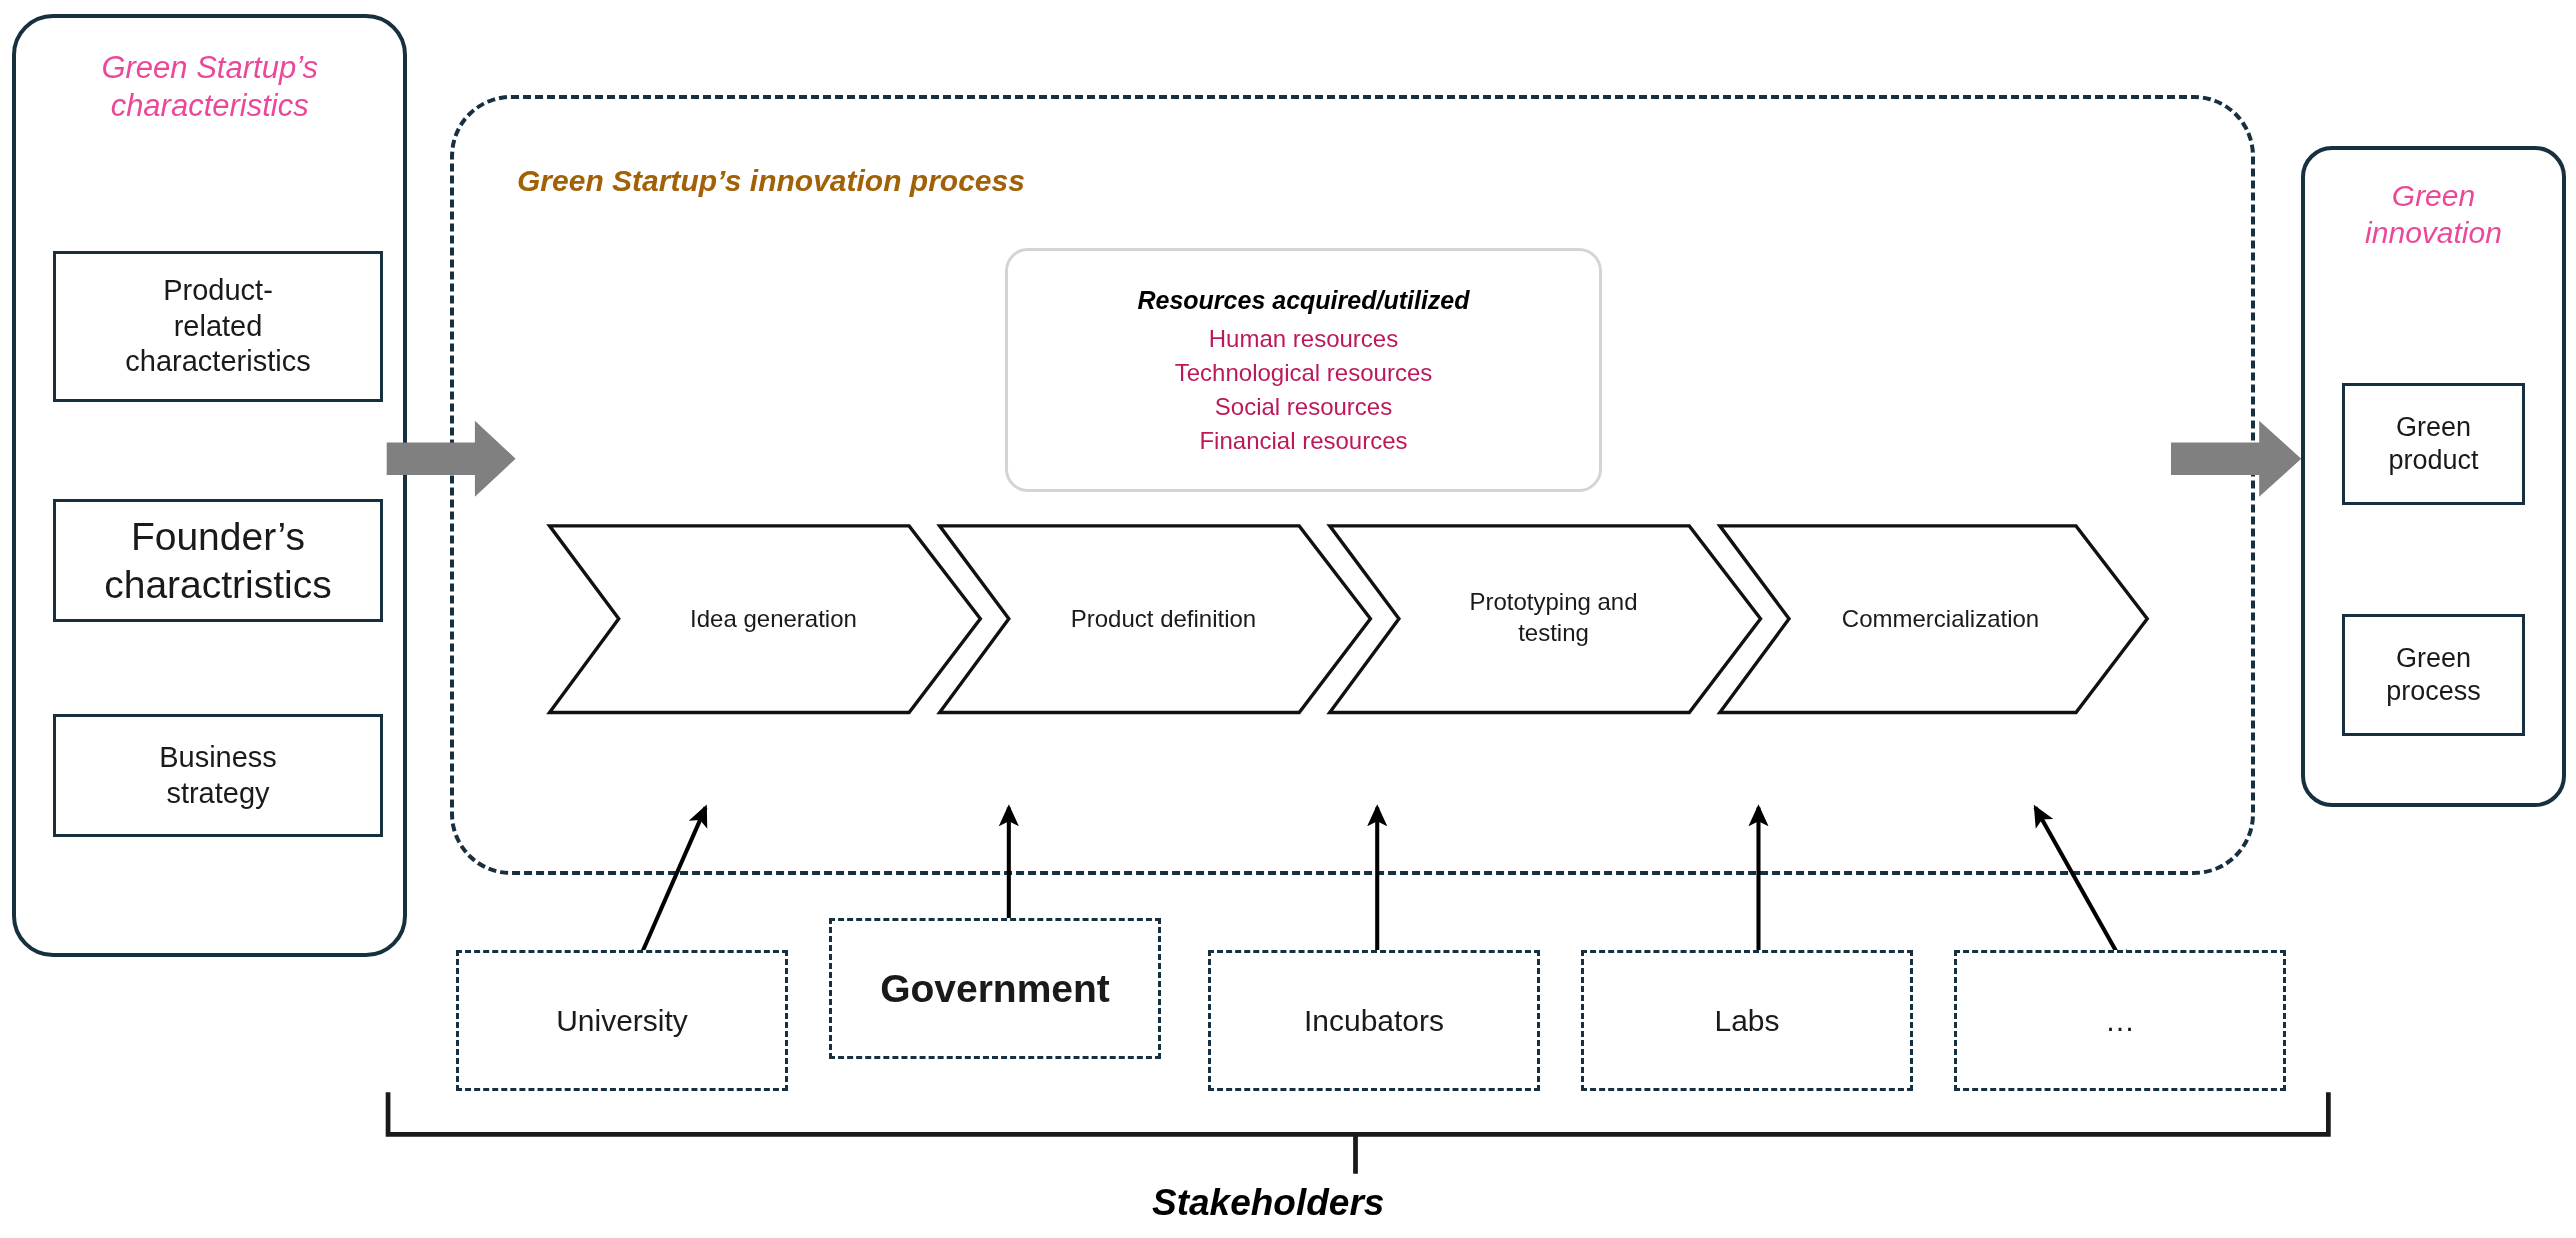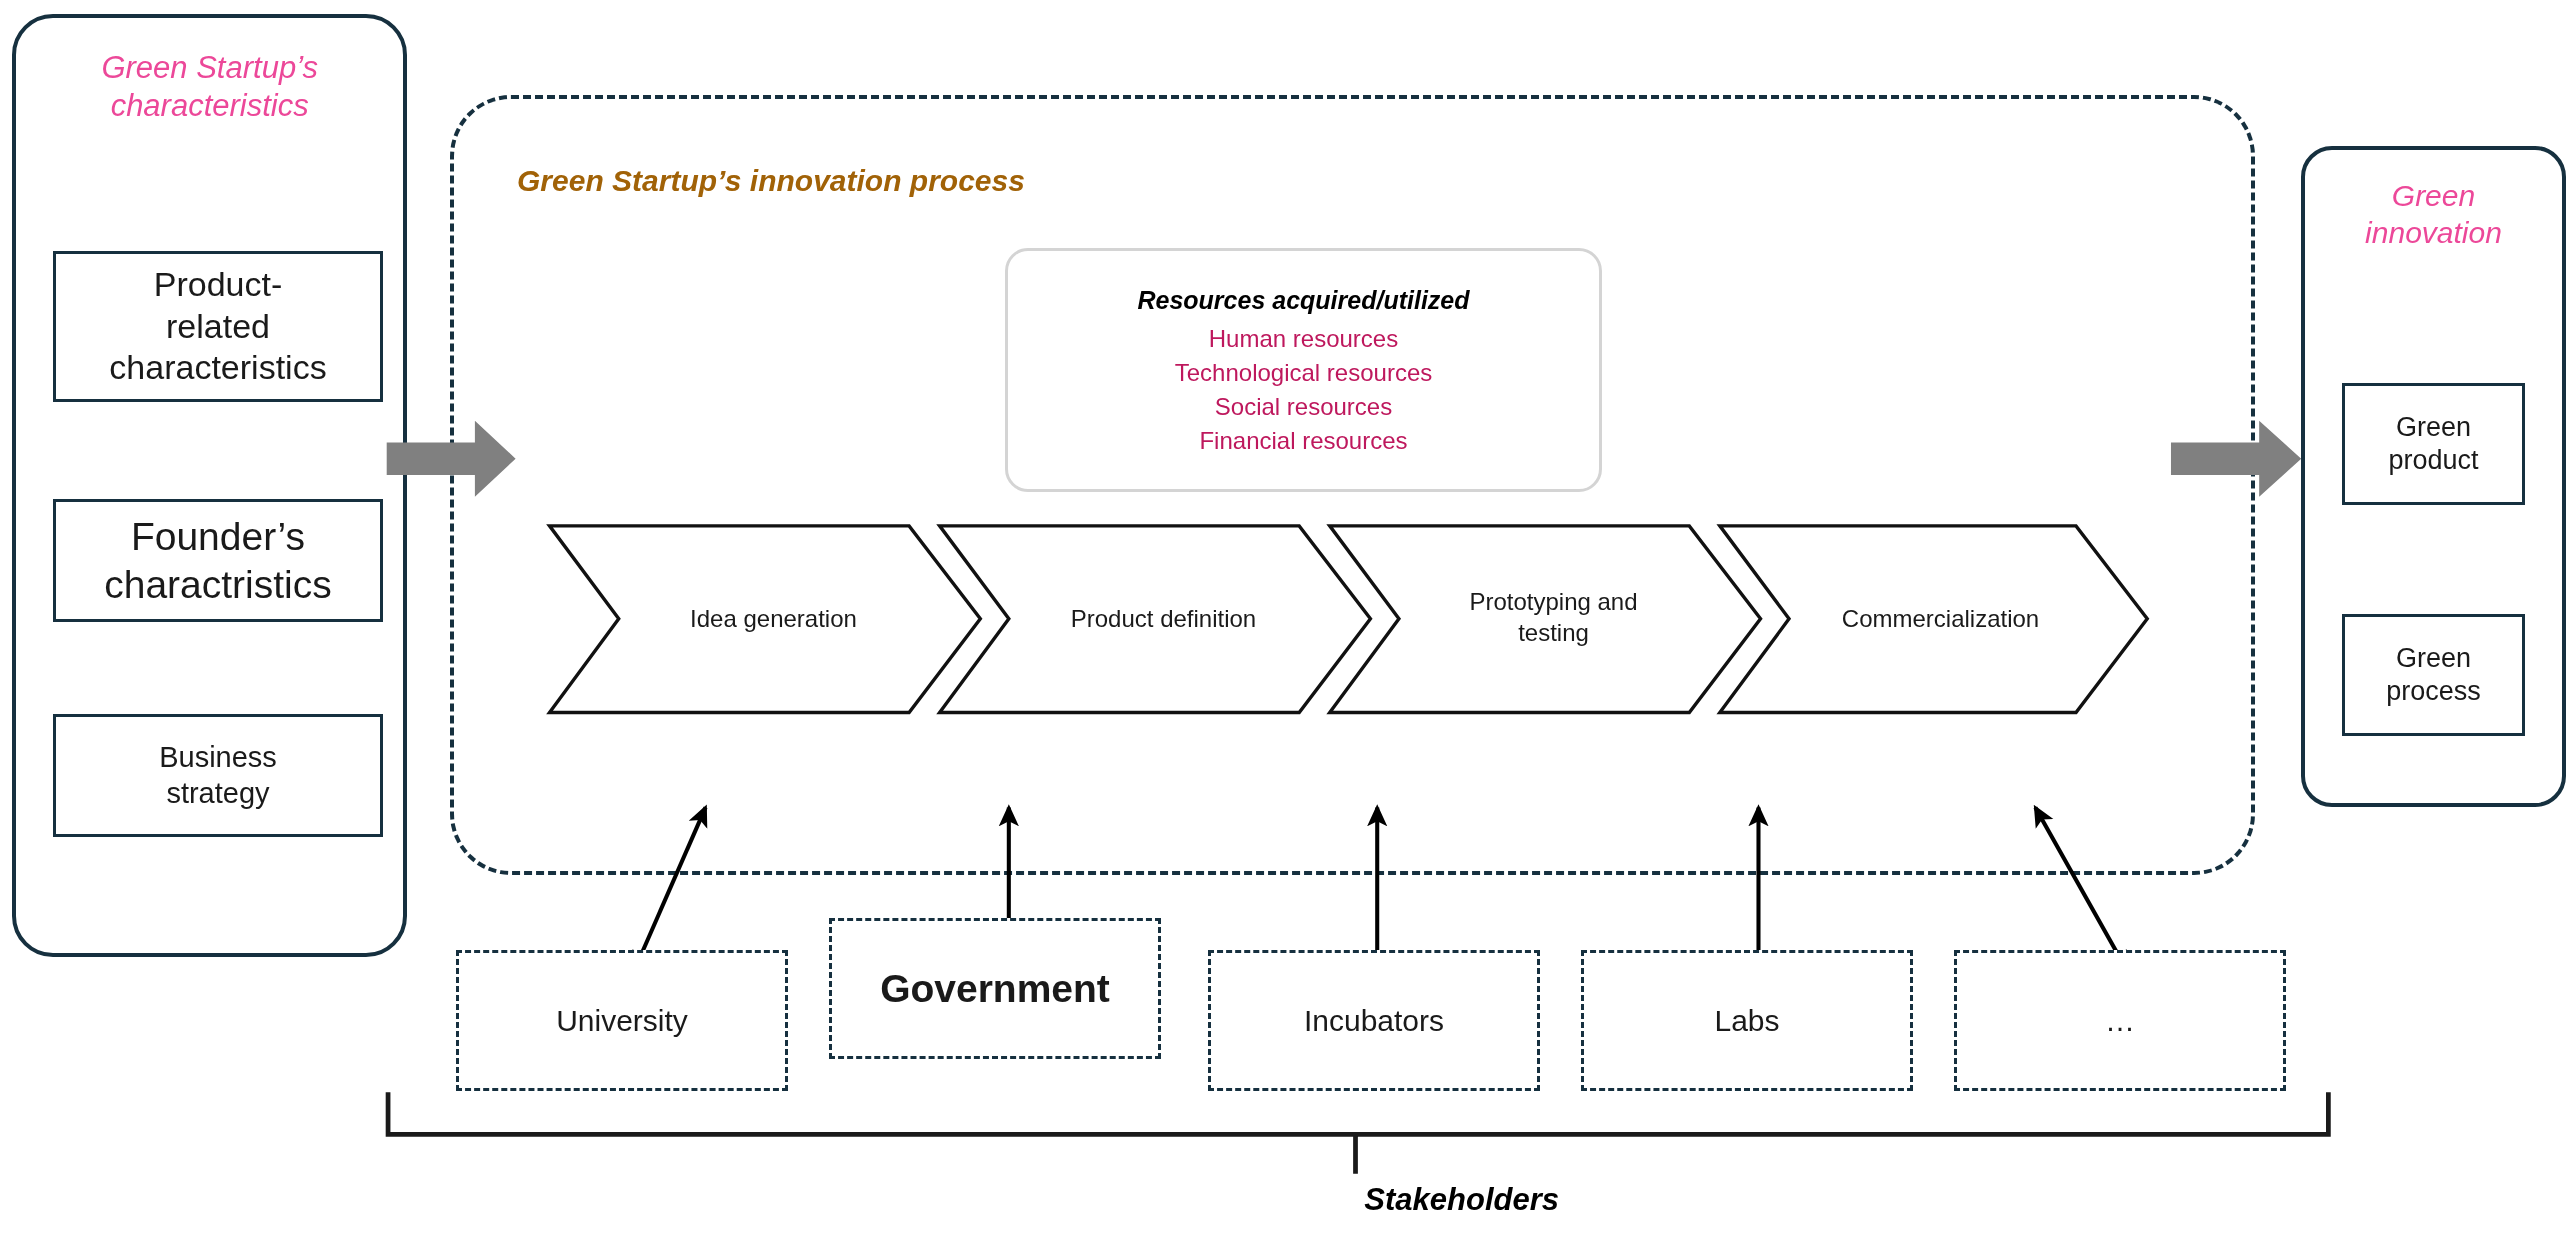--- a/index.html
+++ b/index.html
@@ -74,35 +74,35 @@
     position:absolute;
     display:flex;align-items:center;justify-content:center;
     text-align:center;color:#1a1a1a;
     line-height:1.3;white-space:pre-line;
     font-size:24px;
   }
   .proc-title{
     position:absolute;font-weight:bold;font-style:italic;color:#a16207;font-size:30px;
   }
   .stake-caption{
-    position:absolute;font-weight:bold;font-style:italic;color:#000;font-size:31px;
-    text-align:right;
+    position:absolute;font-weight:bold;font-style:italic;color:#000;font-size:37px;
+    text-align:left;
   }
 </style>
 </head>
 <body>
 
 <div id="stage">
 
   <div class="abs panel-round" style="left:12.2px;top:13.6px;width:395px;height:943px;">
   </div>
   <div class="panel-title" style="left:12.2px;top:49px;width:395px;font-size:31px;">Green Startup’s
 characteristics</div>
 
-  <div class="abs sq-box" style="left:53px;top:251px;width:330px;height:151px;font-size:34px;">Product-
+  <div class="abs sq-box" style="left:53px;top:251px;width:330px;height:151px;font-size:29px;">Product-
 related
 characteristics</div>
 
   <div class="abs sq-box" style="left:53px;top:499px;width:330px;height:123px;font-size:39px;">Founder’s
 charactristics</div>
 
   <div class="abs sq-box" style="left:53px;top:714px;width:330px;height:123px;font-size:29px;">Business
 strategy</div>
 
   <div class="abs dashed-round" style="left:450px;top:95px;width:1805px;height:780px;"></div>

